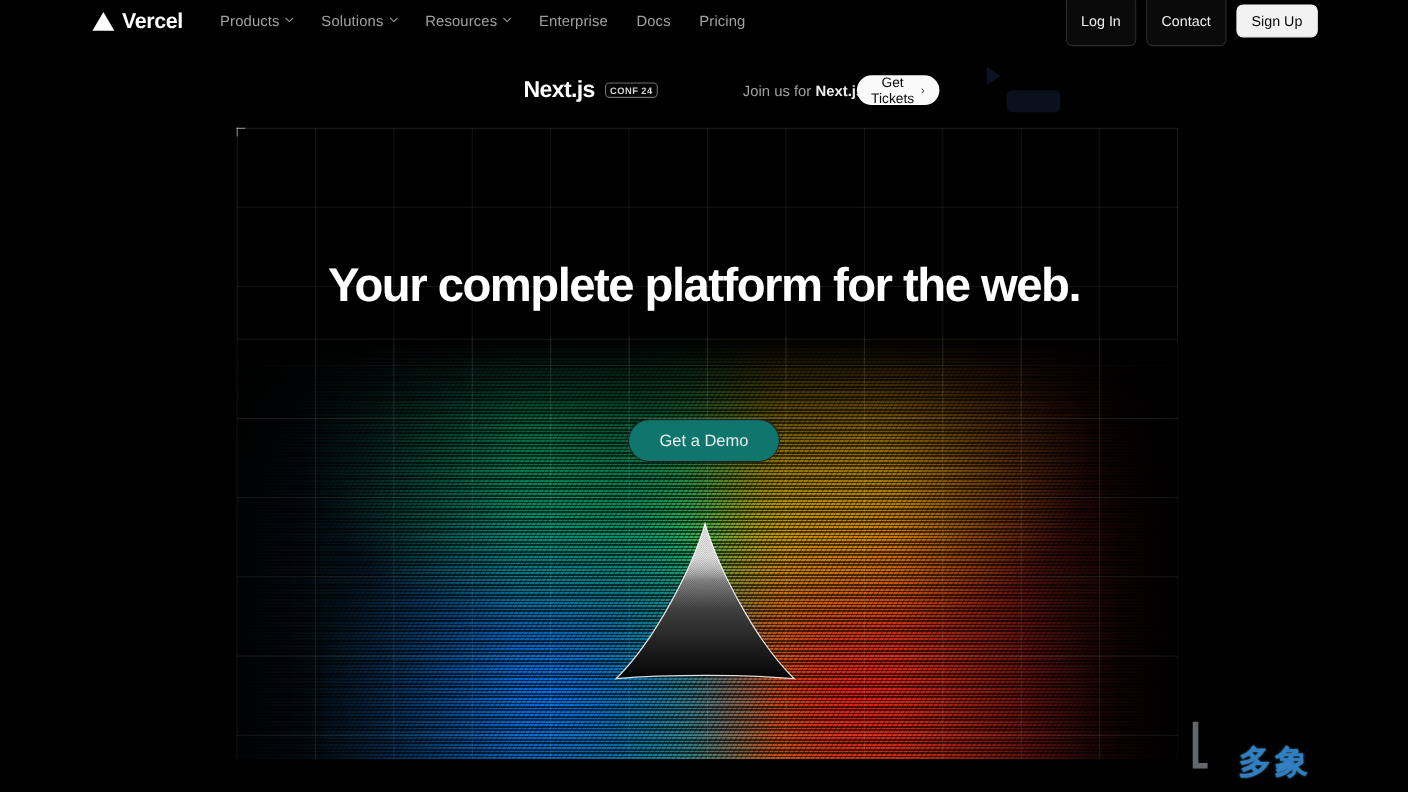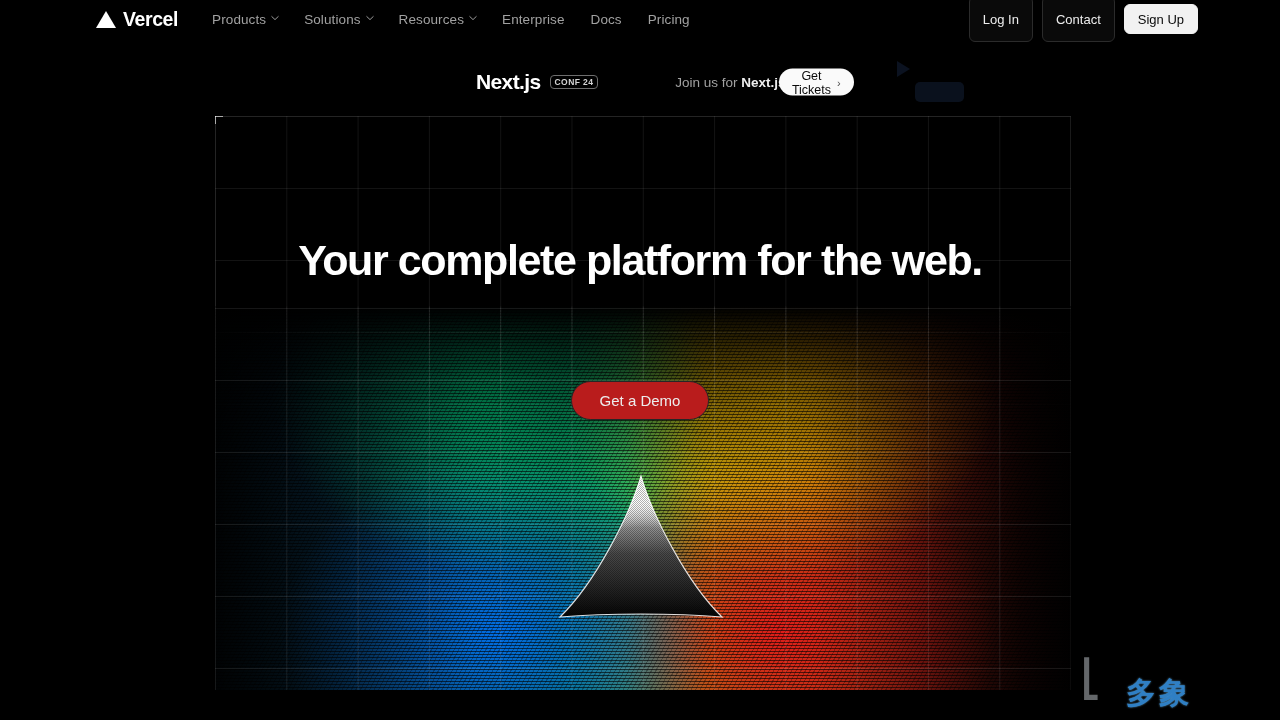--- a/index.html
+++ b/index.html
@@ -9,21 +9,20 @@
     font-family:"Liberation Sans", sans-serif;
     -webkit-font-smoothing:antialiased;
   }
   #page { position:relative; width:1280px; height:720px; background:#000; overflow:hidden; }
 
   
   #header {
     position:absolute; top:0; left:0; width:1280px; height:38px;
     display:flex; z-index:60;
     background:#000;
-    padding-left:12px;
   }
   .brand { display:flex; align-items:center; gap:7px; margin-left:84px; }
   .brand-tri { width:0; height:0; border-left:10px solid transparent;
                border-right:10px solid transparent; border-bottom:17px solid #fff; }
   .brand-name { color:#fff; font-size:19.5px; font-weight:700; letter-spacing:-0.4px; }
 
   .nav { display:flex; align-items:center; gap:26px; margin-left:34px; }
   .nav-item { display:flex; align-items:center; gap:5px; color:#a1a1a1;
               font-size:13.5px; letter-spacing:0.1px; cursor:pointer; }
   .chev { width:7px; height:7px; position:relative; top:-2px; }
@@ -171,21 +170,21 @@
   }
   .cta-light {
     background:#f7f7f7; color:#0a0a0a; border:none; border-radius:22px;
     height:39px; padding:0 24px; display:flex; align-items:center; gap:10px;
     font-size:15px; font-weight:500; cursor:pointer;
     font-family:"Liberation Sans", sans-serif;
   }
   .cta-tri { width:0; height:0; border-left:7px solid transparent;
              border-right:7px solid transparent; border-bottom:12px solid #0a0a0a; }
   .cta-dark {
-    background:#b91c1c; color:#ededed; border:1px solid #262626; border-radius:22px;
+    background:#0f766e; color:#ededed; border:1px solid #262626; border-radius:22px;
     height:39px; padding:0 28px; display:flex; align-items:center;
     font-size:15px; font-weight:500; cursor:pointer;
     font-family:"Liberation Sans", sans-serif;
   }
 
   
   #watermark { position:absolute; right:4px; bottom:2px; width:196px; height:62px; z-index:90; }
   .wm-gray {
     position:absolute; left:2px; top:2px;
     font-size:36px; font-weight:700; color:#6d7073; letter-spacing:-1px;

